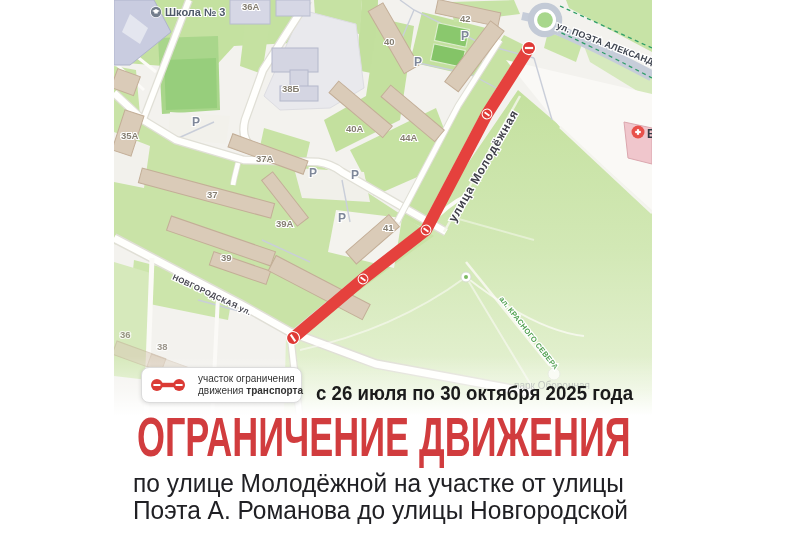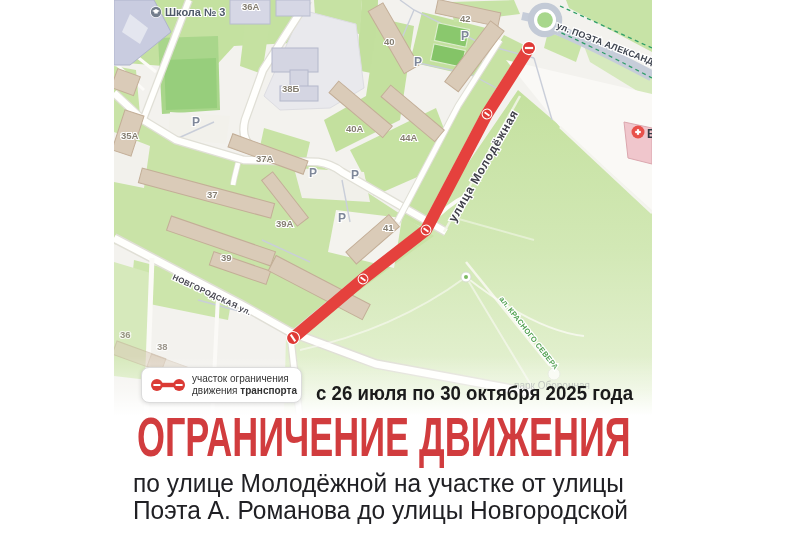--- a/index.html
+++ b/index.html
@@ -4,21 +4,21 @@
 <style>
   html,body{margin:0;padding:0;}
   body{width:808px;height:539px;background:#fff;overflow:hidden;position:relative;
        font-family:"Liberation Sans", sans-serif;}
   #map{position:absolute;left:114px;top:0;width:538px;height:420px;}
   #fade{position:absolute;left:114px;top:356px;width:538px;height:68px;
         background:linear-gradient(to bottom, rgba(255,255,255,0) 0%, rgba(255,255,255,.45) 50%, #ffffff 88%);}
   #legend{position:absolute;left:141px;top:367px;width:159px;height:34px;background:#fff;
           border:1px solid #dcdcdc;border-radius:8px;box-shadow:0 1px 4px rgba(0,0,0,.13);
           display:flex;align-items:center;}
-  #legend .txt{font-size:10px;line-height:12.5px;color:#333;margin-left:7px;white-space:nowrap;}
+  #legend .txt{font-size:10px;line-height:12.5px;color:#333;margin-left:13px;white-space:nowrap;}
   #dates{position:absolute;left:316px;top:381px;font-size:21px;font-weight:bold;color:#1b1b1b;
          white-space:nowrap;transform-origin:left top;transform:scaleX(0.888);}
   #title{position:absolute;left:137px;top:405px;font-size:55px;font-weight:bold;color:#d13c3e;
          white-space:nowrap;transform-origin:left top;transform:scaleX(0.654);letter-spacing:0px;}
   #body1{position:absolute;left:133px;top:470px;font-size:25px;line-height:26.5px;color:#202024;
          white-space:nowrap;transform-origin:left top;transform:scaleX(0.98);}
 </style>
 </head>
 <body>
 

